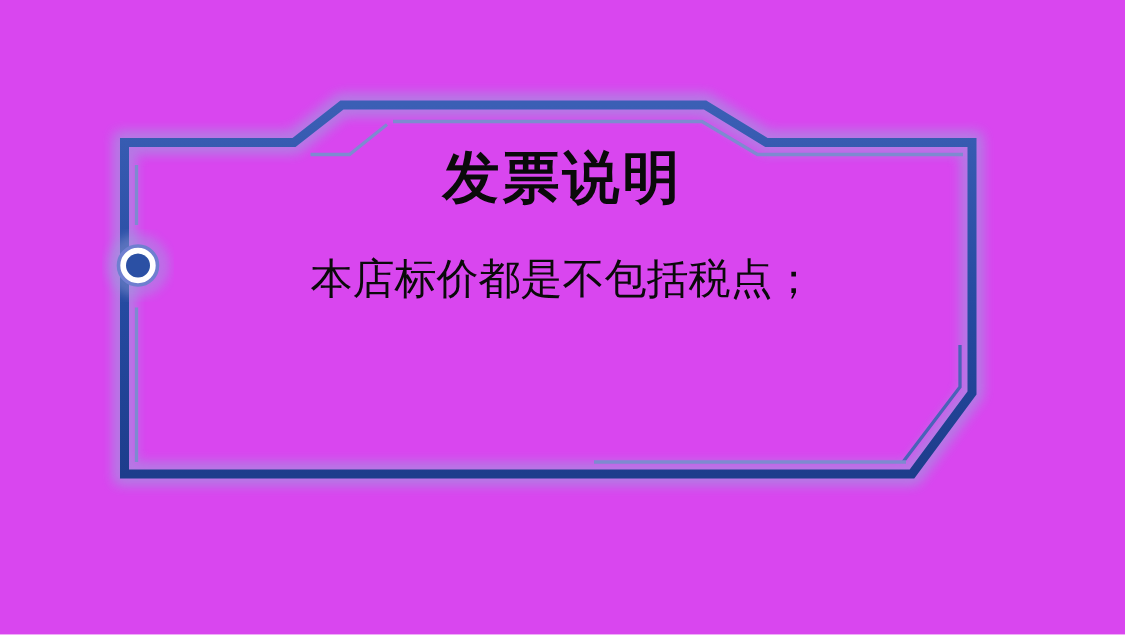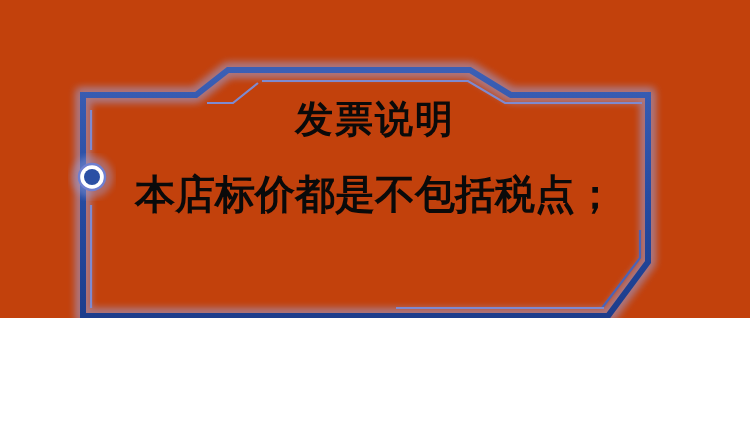--- a/index.html
+++ b/index.html
@@ -6,22 +6,22 @@
     margin: 0;
     padding: 0;
     background: #ffffff;
   }
   body {
     font-family: "Liberation Sans", "DejaVu Sans", sans-serif;
   }
   #stage {
     position: relative;
     width: 750px;
-    height: 318px;
-    background: #c2410c;
+    height: 423px;
+    background: #d946ef;
     overflow: hidden;
   }
   #frame-svg {
     position: absolute;
     left: 0;
     top: 0;
     width: 750px;
     height: 423px;
     pointer-events: none;
   }
@@ -49,22 +49,22 @@
     white-space: nowrap;
   }
   .banner-body {
     position: absolute;
     left: 0;
     right: 0;
     top: 168px;
     text-align: center;
   }
   .body-line {
-    font-size: 40px;
-    font-weight: bold;
+    font-size: 28px;
+    font-weight: normal;
     color: #0a0a0a;
     line-height: 1.32;
     letter-spacing: 0px;
     white-space: nowrap;
   }
 </style>
 </head>
 <body>
 
 <div id="stage">

